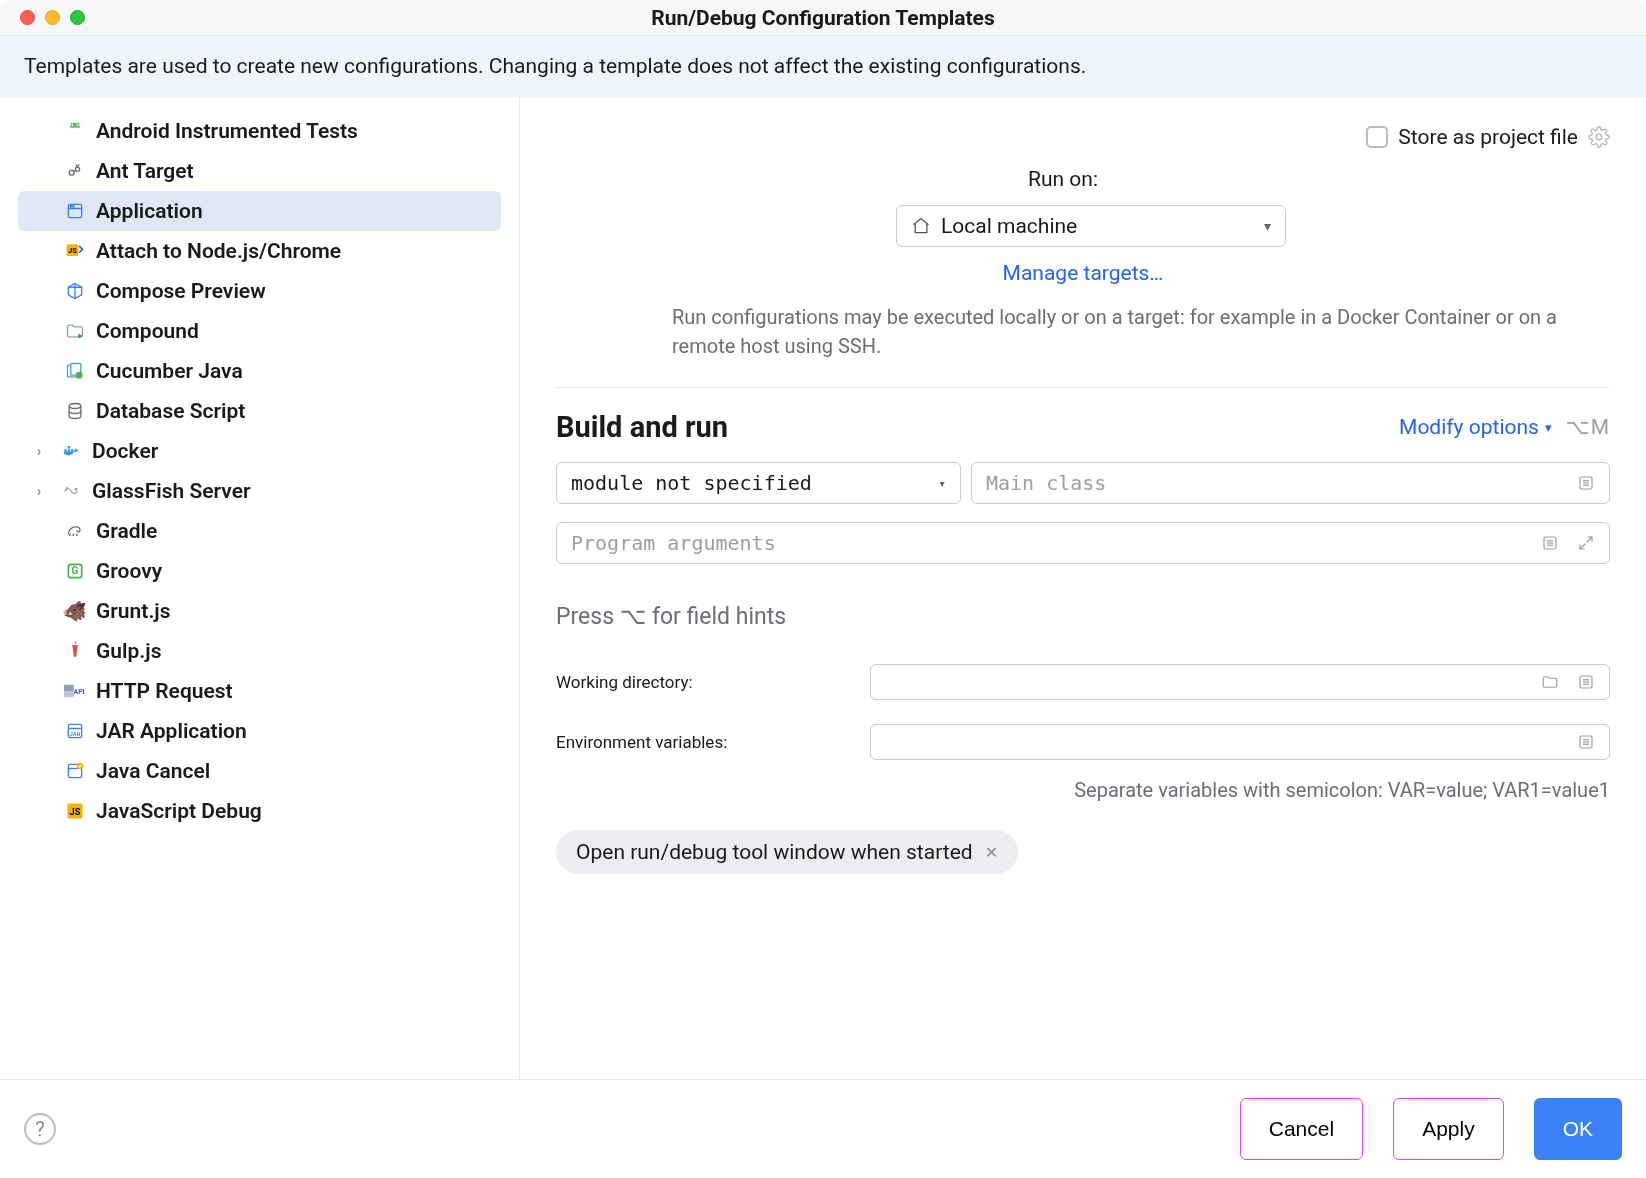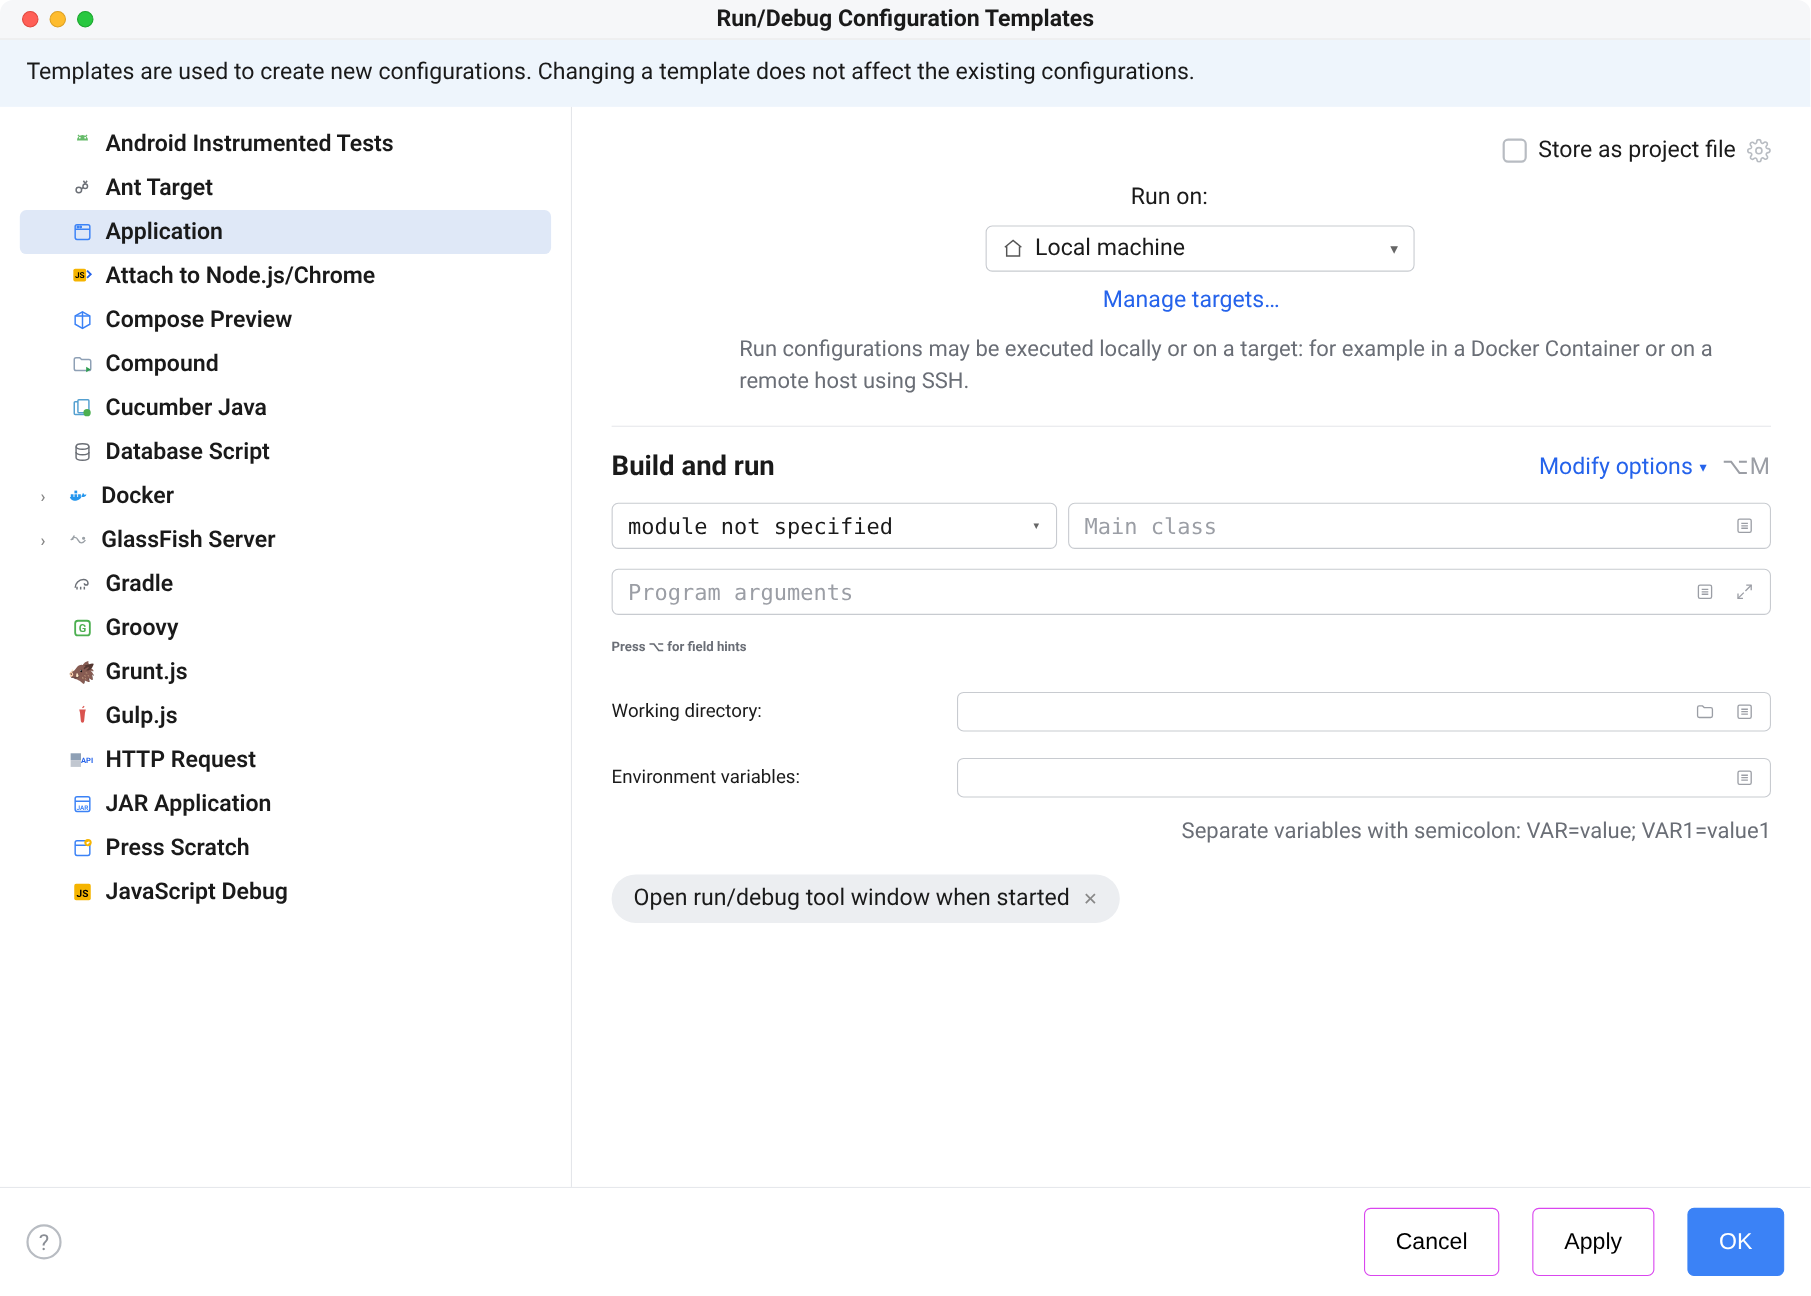--- a/index.html
+++ b/index.html
@@ -126,41 +126,41 @@
   font-size: 20px;
   padding-left: 116px;
   line-height: 1.45;
 }
 .section-header {
   display: flex; align-items: center;
   border-top: 1px solid #e6e8ec;
   padding-top: 22px;
   margin-top: 8px;
 }
-.section-header .title-sec { font-weight: 700; font-size: 25px; }
+.section-header .title-sec { font-weight: 700; font-size: 29px; }
 .section-header .spacer { flex: 1; }
 .modify-link { color: #2563eb; font-size: 21px; display: flex; align-items: center; gap: 6px; cursor: pointer; }
 .shortcut { color: #9b9ea5; font-size: 21px; margin-left: 14px; letter-spacing: 1px; }
 .chev-down-small { font-size: 13px; color: #2563eb; }
 .input {
   border: 1px solid #c8cbd0; border-radius: 6px;
   padding: 8px 14px; font-size: 21px; background: #fff;
   display: flex; align-items: center; gap: 8px;
 }
 .input .ph { color: #9b9ea5; font-family: "Menlo", "Consolas", monospace; font-size: 20px; }
 .input .inline-icon { margin-left: auto; color: #9b9ea5; font-size: 18px; }
 .module-select {
   display: flex; align-items: center;
   border: 1px solid #c8cbd0; border-radius: 6px;
   padding: 8px 14px; font-size: 20px;
   font-family: "Menlo", "Consolas", monospace;
   width: 405px;
 }
 .full-row { display: flex; gap: 10px; }
-.hint-text { color: #6a6e76; font-size: 12px; margin-top: 4px; font-weight: bold; }
+.hint-text { color: #6a6e76; font-size: 23px; margin-top: 21px; }
 .form-grid { display: grid; grid-template-columns: 300px 1fr; gap: 24px 14px; align-items: center; margin-top: 16px;}
 .pill {
   display: inline-flex; align-items: center; gap: 12px;
   background: #eceef1; border-radius: 22px;
   padding: 10px 20px; font-size: 21px;
   width: fit-content; margin-top: 10px;
 }
 .pill .x { color: #888; font-size: 16px; cursor: pointer; }
 .footer {
   border-top: 1px solid #e6e8ec;
@@ -362,21 +362,21 @@
         </div>
         <div class="tree-item">
           <span class="icon">
             <svg width="20" height="20" viewBox="0 0 24 24" fill="none" stroke="#3b82f6" stroke-width="1.6">
               <rect x="4" y="4" width="16" height="16" rx="2"></rect>
               <line x1="4" y1="9" x2="20" y2="9"></line>
               <circle cx="18" cy="6" r="4" fill="#f5b400" stroke="none"></circle>
               <path d="M16.5 6l1 1 2-2" stroke="#fff" stroke-width="1.5"></path>
             </svg>
           </span>
-          <span>Press Scratch</span>
+          <span>Java Cancel</span>
         </div>
         <div class="tree-item">
           <span class="icon">
             <svg width="20" height="20" viewBox="0 0 24 24">
               <rect x="3" y="3" width="18" height="18" rx="2" fill="#f5b400"></rect>
               <text x="12" y="17" font-size="11" font-weight="bold" fill="#000" text-anchor="middle">JS</text>
             </svg>
           </span>
           <span>JavaScript Debug</span>
         </div>

